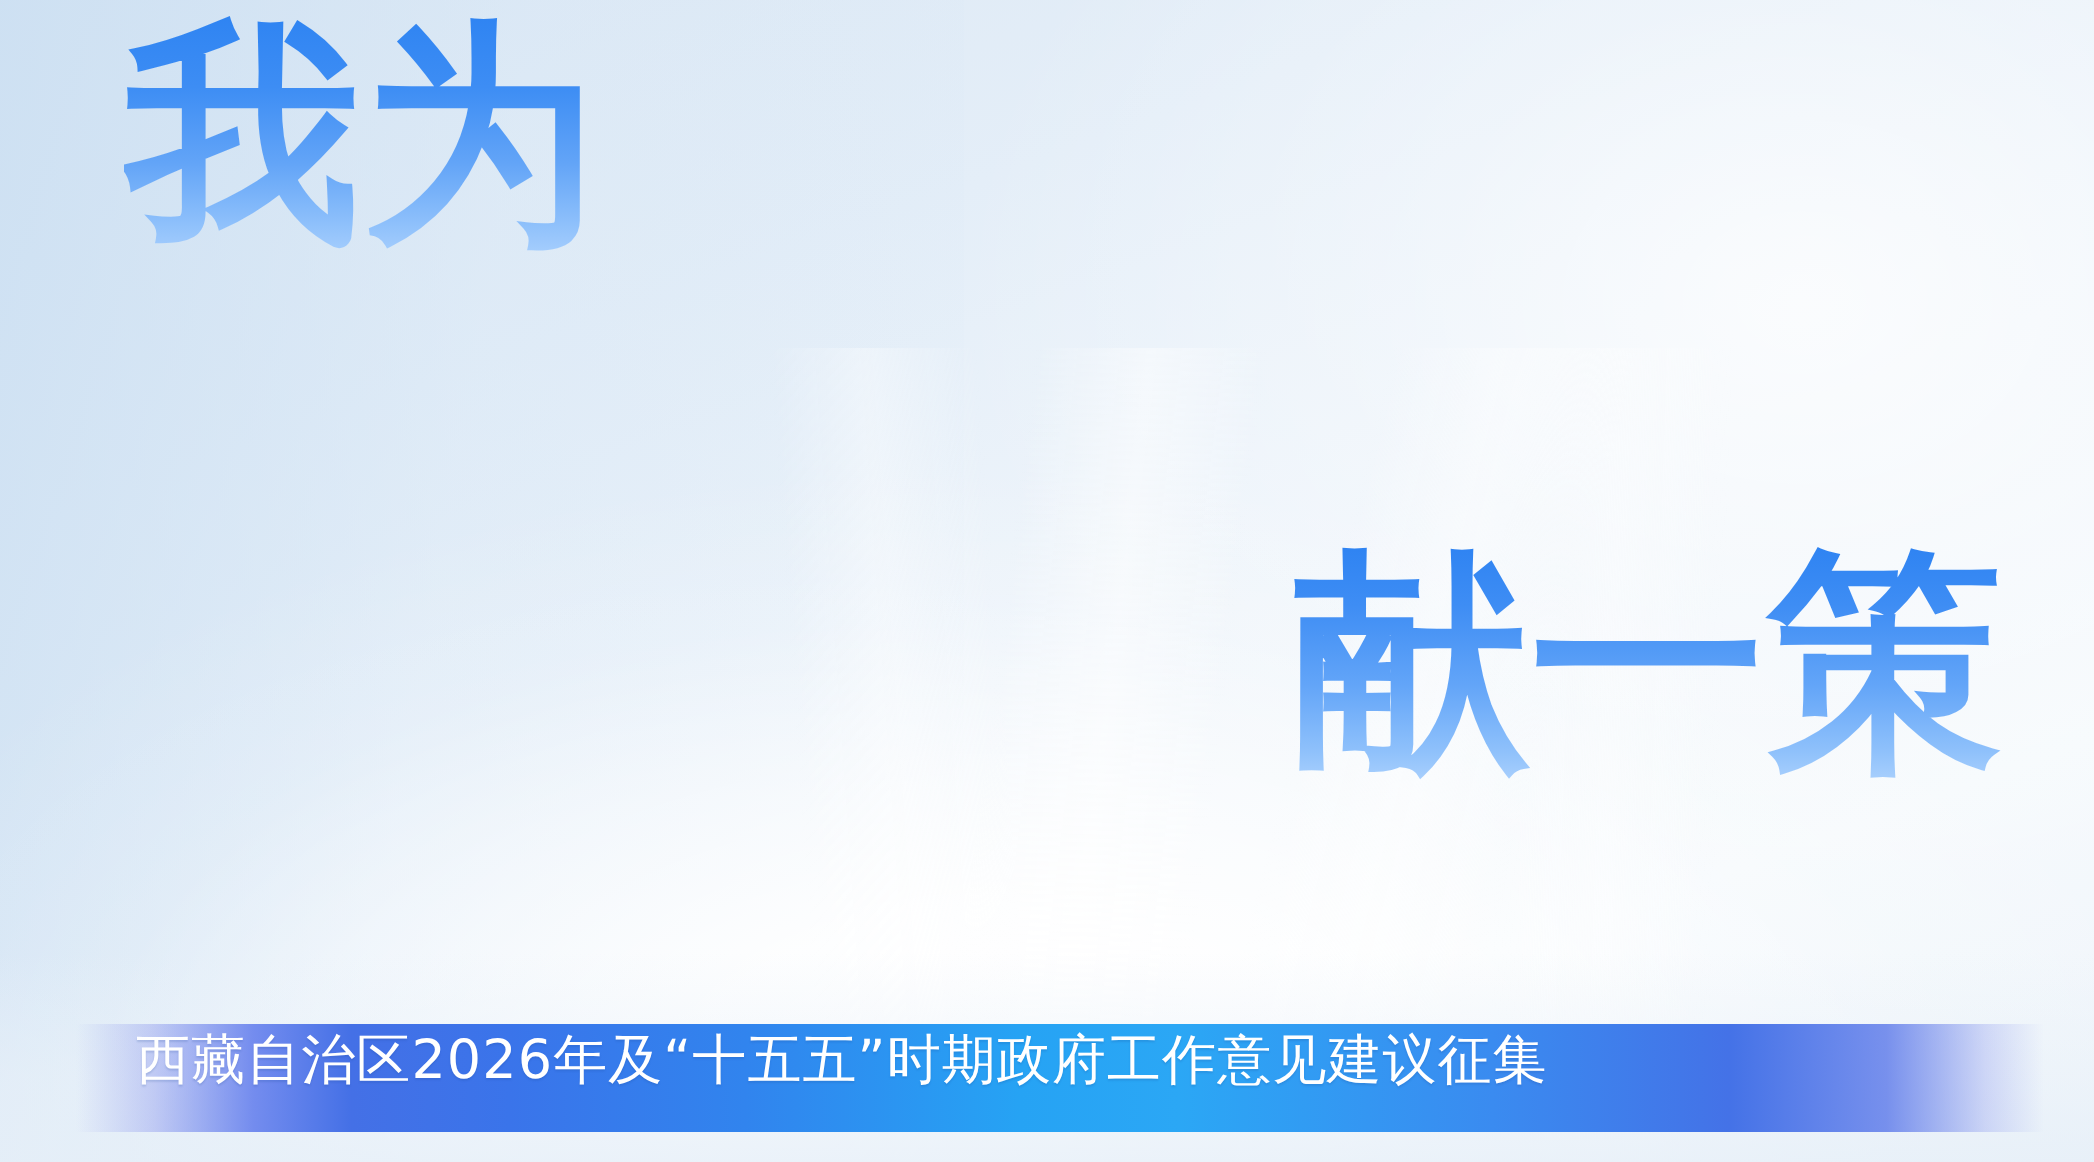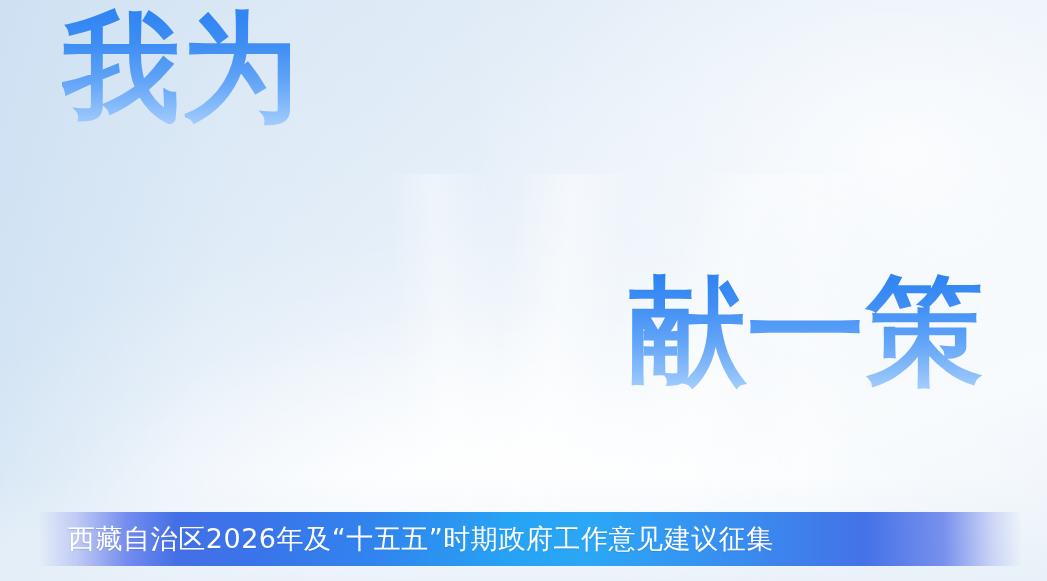--- a/index.html
+++ b/index.html
@@ -114,21 +114,21 @@
 
   .hl-line-2 {
     left: 62px;
     top: 144px;
     font-size: 116px;
     letter-spacing: -0.005em;
     background-image: linear-gradient(to bottom, #2278f0 0%, #2a7ef1 24%, #3d8bf3 58%, #5c9ef6 86%, #6ba8f8 100%);
   }
 
   .hl-line-3 {
-    right: 63px;
+    right: 45px;
     top: 272px;
     font-size: 118px;
     letter-spacing: 0.005em;
     background-image: linear-gradient(to bottom, #2e83f2 0%, #3e8df4 26%, #63a5f8 60%, #8fc1fb 88%, #a8cffd 100%);
   }
 
   
   .banner {
     position: absolute;
     left: 38px;
@@ -143,21 +143,20 @@
         #3a74ea 22%,
         #3184ee 34%,
         #26a3f4 48%,
         #2ba7f5 56%,
         #3a8bf0 72%,
         #4472e7 84%,
         rgba(86,116,233,0.78) 92%,
         rgba(120,134,236,0.28) 97%,
         rgba(134,140,238,0) 100%);
     display: flex;
-    align-items: center;
   }
 
   .banner-text {
     margin-left: 30px;
     color: #ffffff;
     font-family: "DejaVu Sans", "Liberation Sans", sans-serif;
     font-size: 27px;
     font-weight: 500;
     letter-spacing: 0.02em;
     white-space: nowrap;

